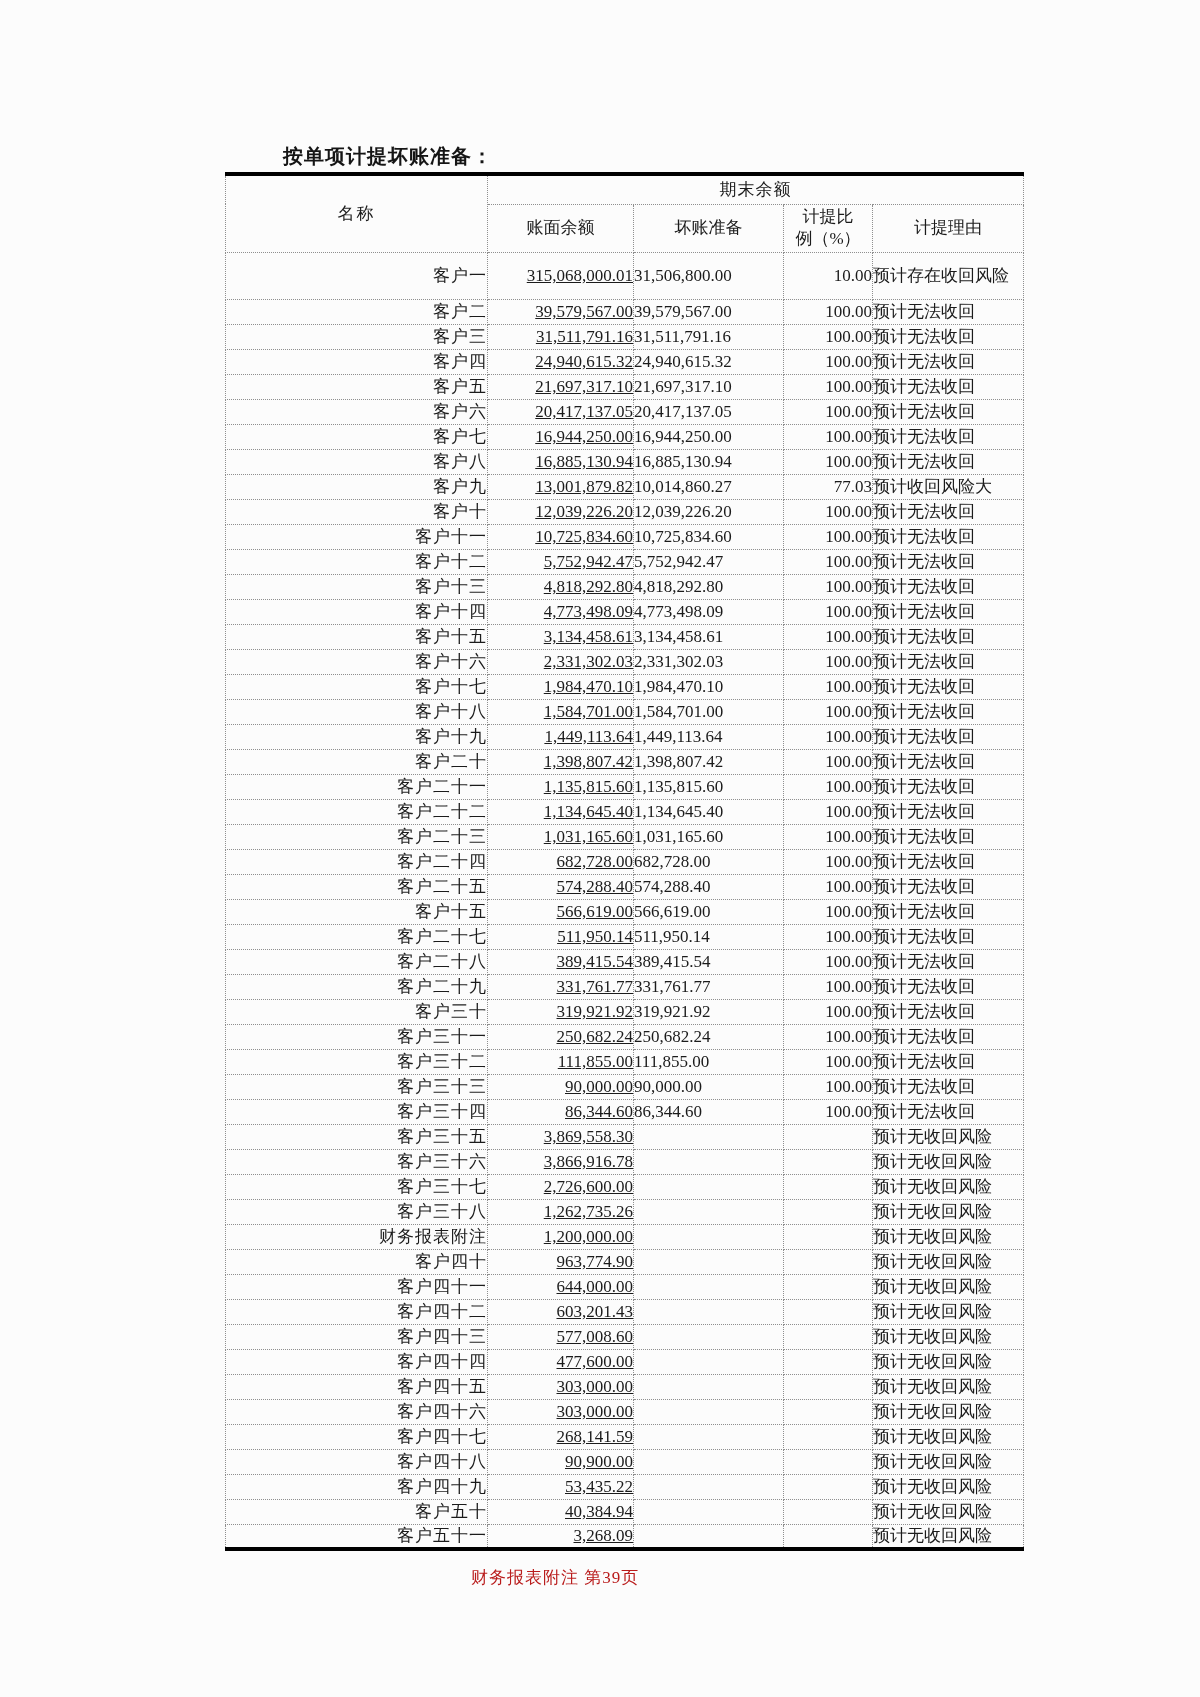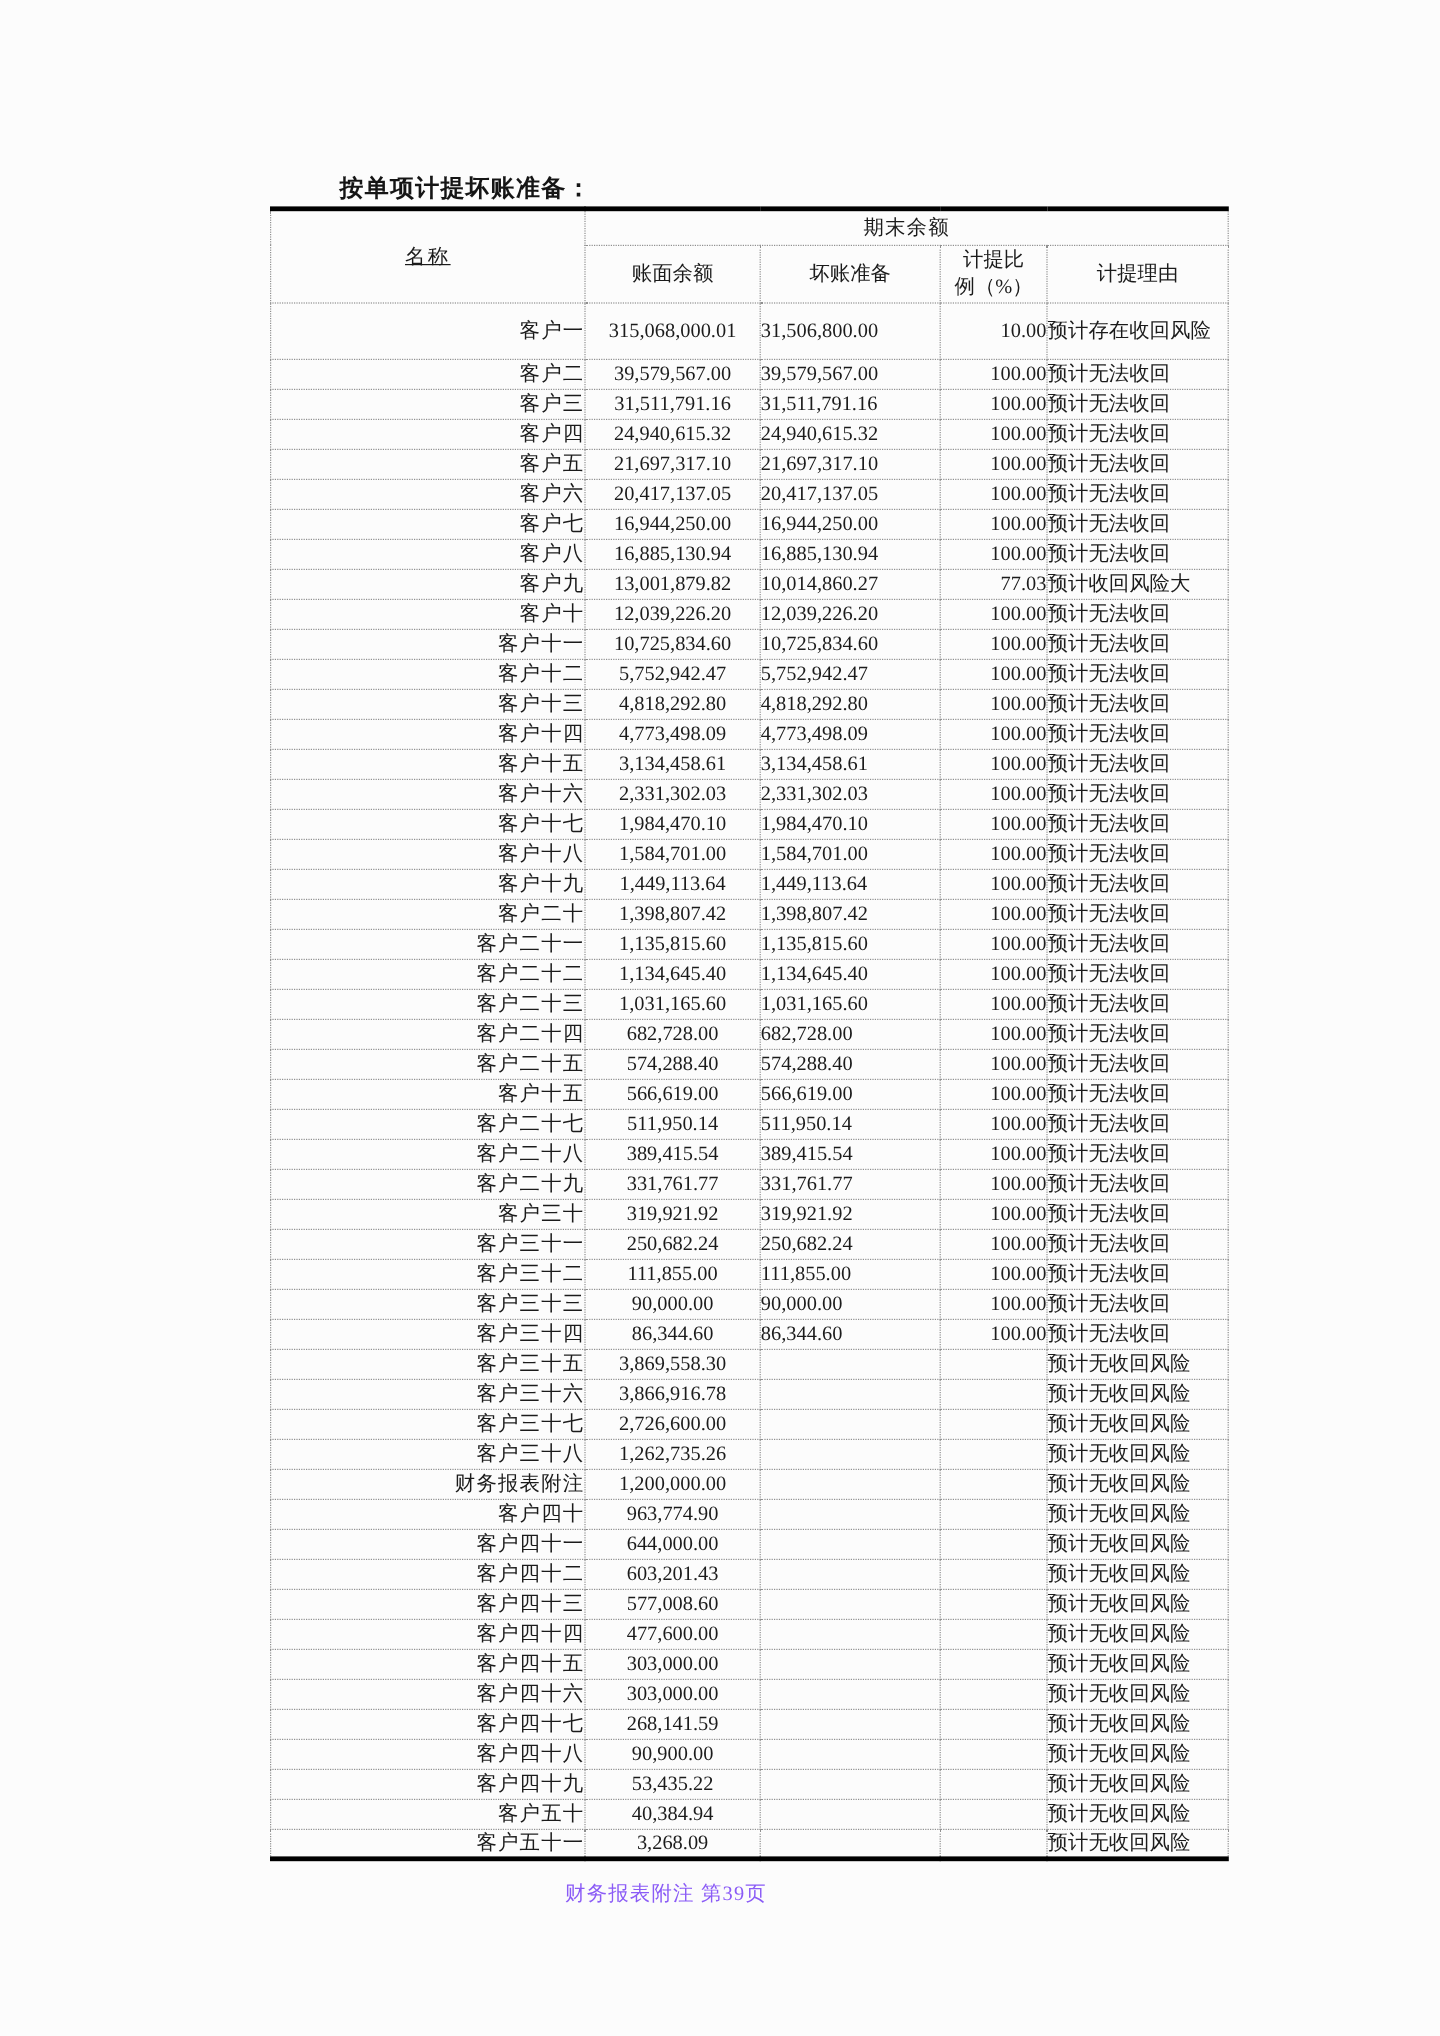--- a/index.html
+++ b/index.html
@@ -36,40 +36,40 @@
   table.bad-debt th, table.bad-debt td {
     border: 1px dotted #8f8f8f;
     padding: 0;
     font-weight: normal;
     color: #1b1b1b;
     overflow: hidden;
   }
   tr.hdr-top { height: 30px; }
   tr.hdr-sub { height: 48px; }
   th.group-head { text-align: center; vertical-align: middle; letter-spacing: 1px; font-family: Liberation Mono, monospace; }
-  th.name-head { text-align: center; vertical-align: middle; letter-spacing: 2px; text-decoration: underline; }
+  th.name-head { text-align: center; vertical-align: middle; letter-spacing: 2px; }
   th.sub-head { text-align: center; vertical-align: middle; line-height: 22px; }
   th.ratio-head { white-space: pre-line; }
   tbody tr { height: 25px; }
   tbody tr.tall { height: 47px; }
   td.c-name { text-align: right; padding-left: 24px; letter-spacing: 1px; }
-  td.c-book { text-align: center; padding-right: 12px; }
+  td.c-book { text-align: right; padding-right: 12px; text-decoration: underline; }
   td.c-prov { text-align: left; padding-right: 16px; }
   td.c-ratio { text-align: right; padding-right: 9px; }
   td.c-reason { text-align: left; padding-left: 10px; line-height: 21px; }
   tbody td { vertical-align: middle; line-height: 21px; }
   .page-footer {
     position: absolute;
     left: 0;
     right: 90px;
     top: 1566px;
     text-align: center;
     font-size: 17px;
     letter-spacing: 1px;
-    color: #8b5cf6;
+    color: #b91c1c;
   }
 </style>
 </head>
 <body>
 
 <div class="sheet">
 
   <div class="section-title">按单项计提坏账准备：</div>
 
   <table class="bad-debt">

